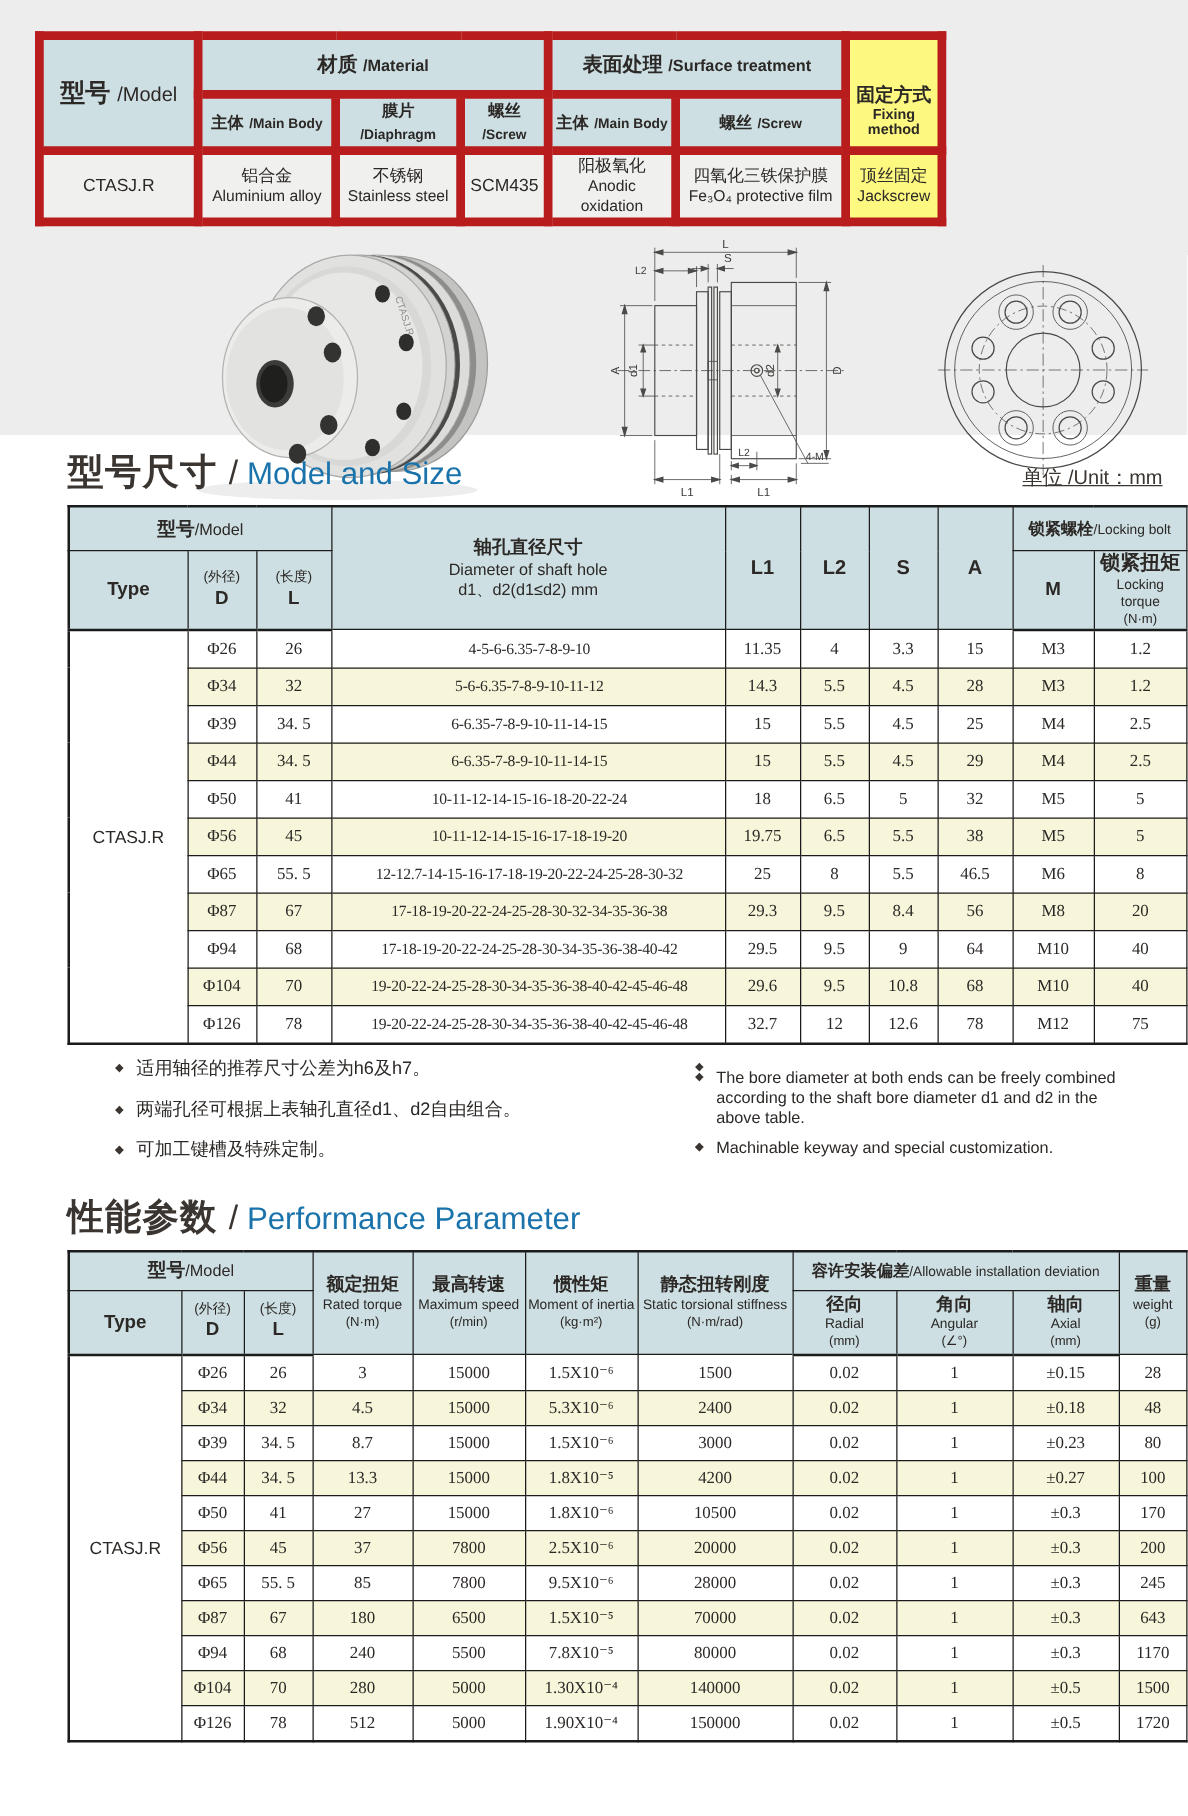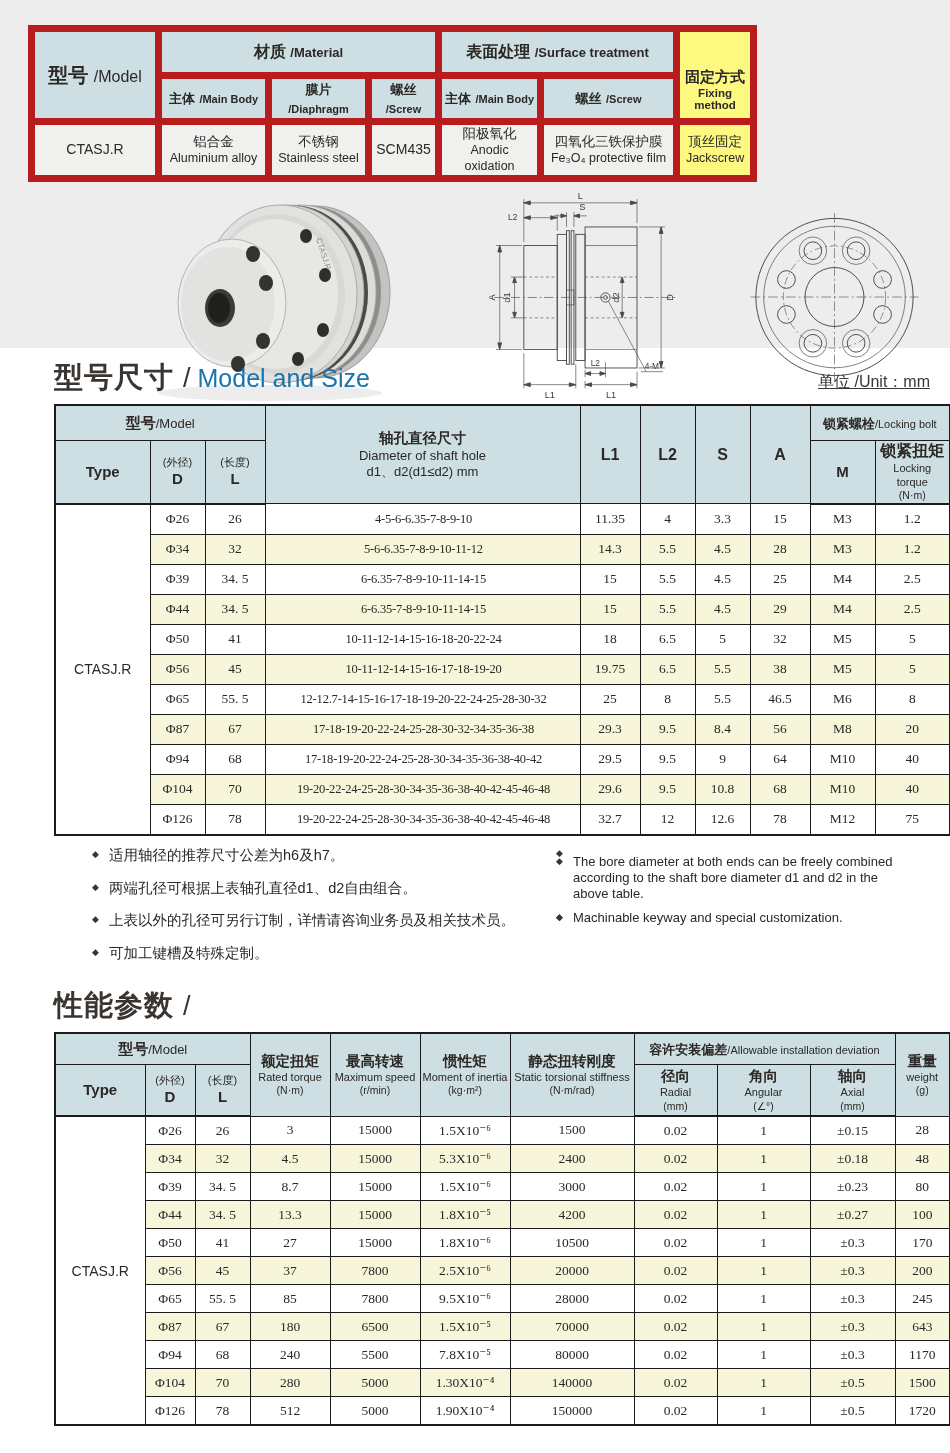--- a/index.html
+++ b/index.html
@@ -462,36 +462,37 @@
           <td>M12</td>
           <td>75</td>
         </tr>
       </tbody>
   </table>
 
   <div class="notes">
     <div class="col-zh" id="size-notes-zh">
         <div class="note"><span class="bullet">◆</span><span>适用轴径的推荐尺寸公差为h6及h7。</span></div>
         <div class="note"><span class="bullet">◆</span><span>两端孔径可根据上表轴孔直径d1、d2自由组合。</span></div>
-        <div class="note"><span class="bullet">◆</span><span>上表以外的孔径可另行订制，详情请咨询业务员及相关技术员。</span></div>
+        <div class="note"><span class="bullet">◆</span></div>
         <div class="note"><span class="bullet">◆</span><span>可加工键槽及特殊定制。</span></div>
       </div>
     <div class="col-en" id="size-notes-en">
         <div class="note"><span class="bullet">◆</span></div>
         <div class="note"><span class="bullet">◆</span><span>The bore diameter at both ends can be freely combined according to the shaft bore diameter d1 and d2 in the above table.</span></div>
         <div class="note"><span class="bullet">◆</span></div>
         <div class="note"><span class="bullet">◆</span><span>Machinable keyway and special customization.</span></div>
       </div>
   </div>
 </div>
 
 <div class="section">
   <div class="sec-head">
     <span class="zh">性能参数</span>
     <span class="sep">/</span>
+    <span class="en">Performance Parameter</span>
   </div>
 
   <table class="dtable perf-t">
     <colgroup>
         <col style="width:90px">
         <col style="width:50px">
         <col style="width:55px">
         <col style="width:80px">
         <col style="width:90px">
         <col style="width:90px">

